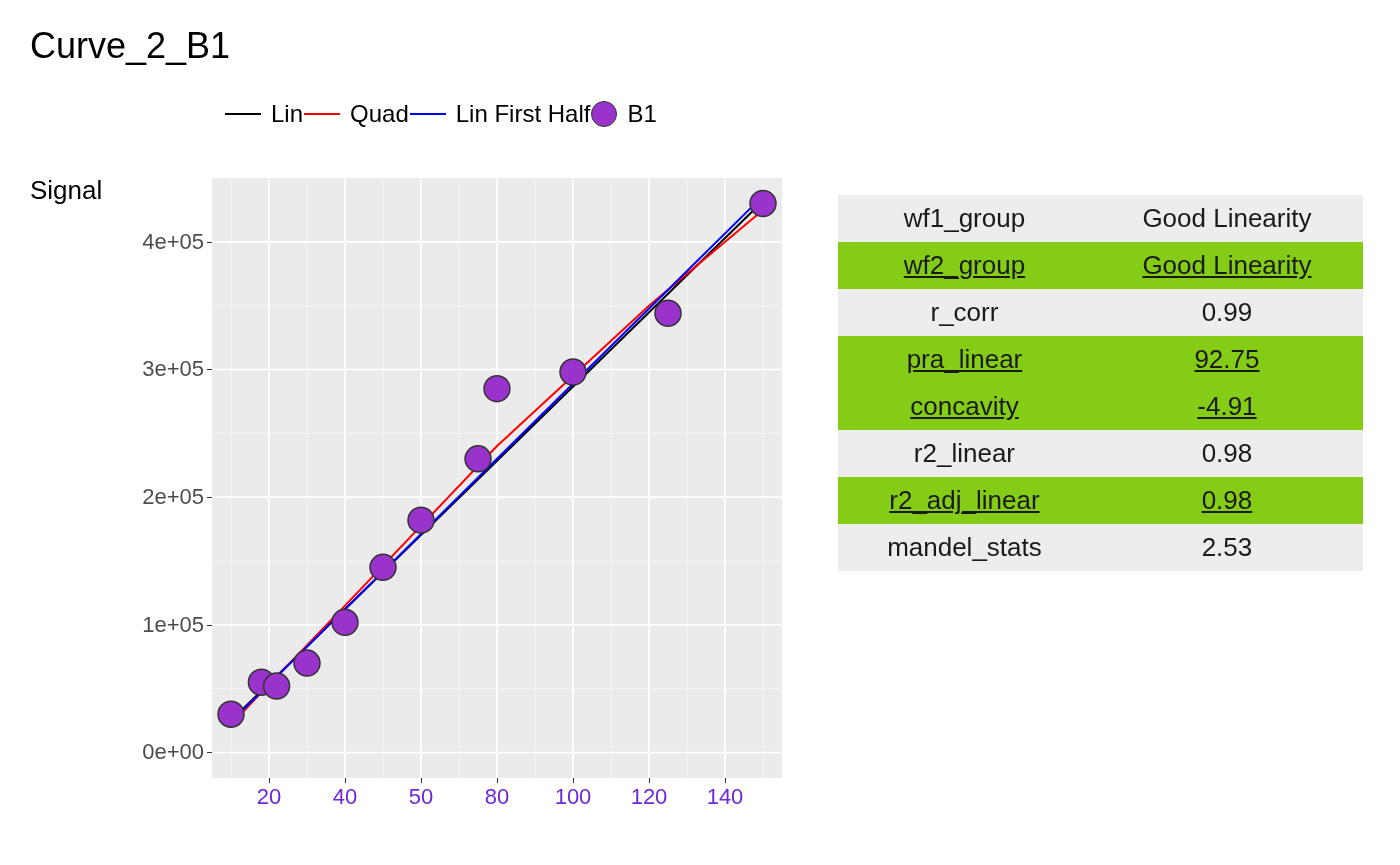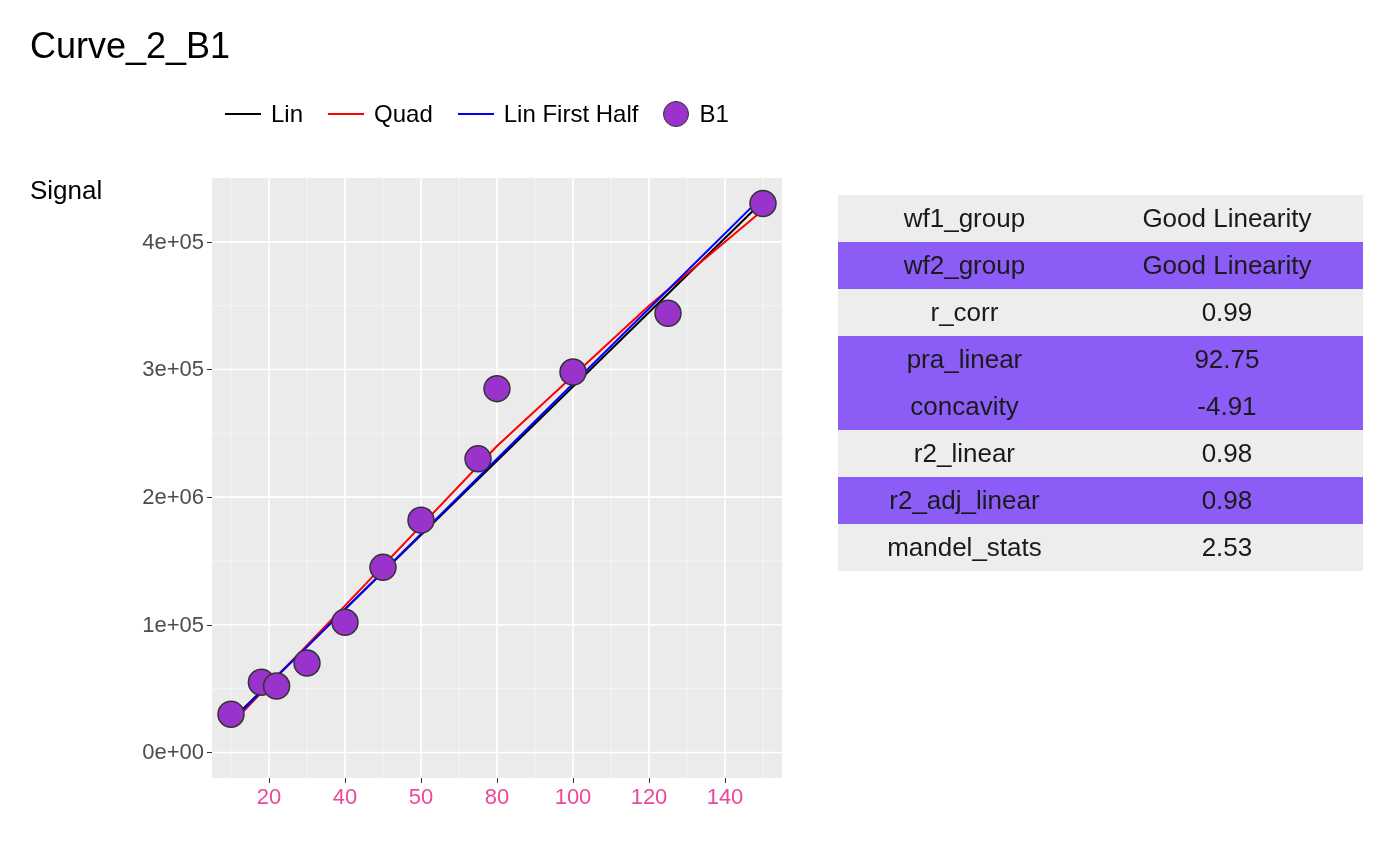--- a/index.html
+++ b/index.html
@@ -23,21 +23,21 @@
     font-size: 36px;
     font-weight: 400;
     color: #000;
   }
   .legend {
     position: absolute;
     left: 225px;
     top: 100px;
     display: flex;
     align-items: center;
-    gap: 25px;
+    gap: 1px;
     font-size: 24px;
   }
   .legend-item {
     display: flex;
     align-items: center;
     gap: 10px;
   }
   .legend-line {
     width: 36px;
     height: 2px;
@@ -85,21 +85,21 @@
     right: 578px;
     font-size: 22px;
     color: #4d4d4d;
     text-align: right;
     transform: translateY(-50%);
   }
   .axis-text-x {
     position: absolute;
     top: 606px;
     font-size: 22px;
-    color: #ec4899;
+    color: #6d28d9;
     text-align: center;
     transform: translateX(-50%);
   }
   .tick-y {
     position: absolute;
     left: 75px;
     width: 5px;
     height: 1px;
     background: #333;
   }
@@ -120,21 +120,21 @@
     border-collapse: collapse;
     width: 100%;
     font-size: 26px;
   }
   td {
     padding: 8px 18px;
     text-align: center;
     color: #1a1a1a;
   }
   tr.shade td { background: #ededed; }
-  tr.noshade td { background: #8b5cf6; }
+  tr.noshade td { background: #84cc16; text-decoration: underline; }
 </style>
 </head>
 <body>
 
 <div class="container">
   <div class="title">Curve_2_B1</div>
 
   <div class="legend">
     <div class="legend-item">
       <span class="legend-line" style="background:#000;"></span>
@@ -198,21 +198,21 @@
           <circle cx="361" cy="194.0425531914894" r="13" fill="#9933cc" stroke="#333333" stroke-width="1.5"></circle>
           <circle cx="456" cy="135.31914893617022" r="13" fill="#9933cc" stroke="#333333" stroke-width="1.5"></circle>
           <circle cx="551" cy="25.531914893617" r="13" fill="#9933cc" stroke="#333333" stroke-width="1.5"></circle>
         </svg>
     </div>
     <div id="y-axis">
         <div class="axis-text-y" style="top: 574.468px;">0e+00</div>
         <div class="tick-y" style="top: 574.468px;"></div>
         <div class="axis-text-y" style="top: 446.809px;">1e+05</div>
         <div class="tick-y" style="top: 446.809px;"></div>
-        <div class="axis-text-y" style="top: 319.149px;">2e+06</div>
+        <div class="axis-text-y" style="top: 319.149px;">2e+05</div>
         <div class="tick-y" style="top: 319.149px;"></div>
         <div class="axis-text-y" style="top: 191.489px;">3e+05</div>
         <div class="tick-y" style="top: 191.489px;"></div>
         <div class="axis-text-y" style="top: 63.8298px;">4e+05</div>
         <div class="tick-y" style="top: 63.8298px;"></div>
       </div>
     <div id="x-axis">
         <div class="axis-text-x" style="left: 137px;">20</div>
         <div class="tick-x" style="left: 137px;"></div>
         <div class="axis-text-x" style="left: 213px;">40</div>

